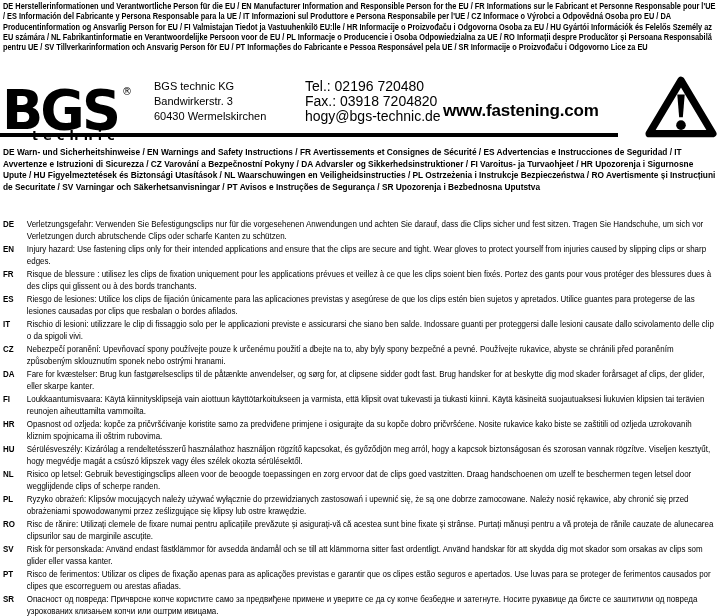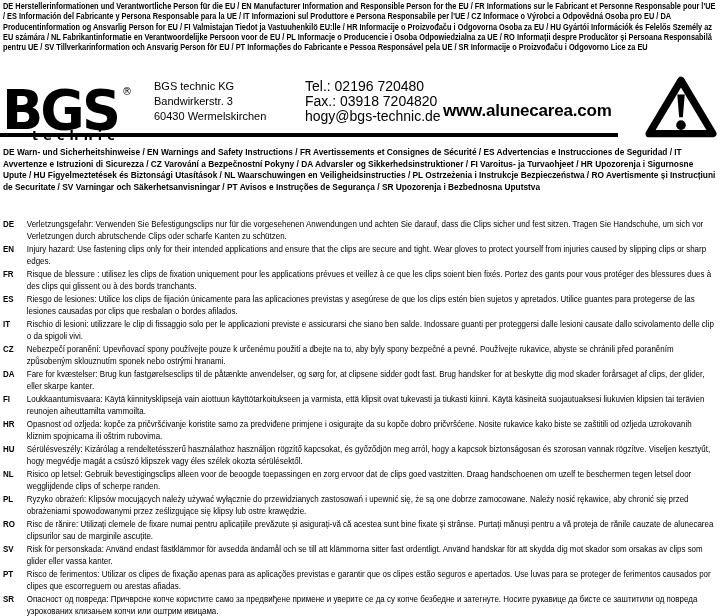--- a/index.html
+++ b/index.html
@@ -59,21 +59,21 @@
   <div>Bandwirkerstr. 3</div>
   <div>60430 Wermelskirchen</div>
 </div>
 
 <div class="contact-block">
   <div>Tel.: 02196 720480</div>
   <div>Fax.: 03918 7204820</div>
   <div>hogy@bgs-technic.de</div>
 </div>
 
-<div class="website">www.alunecarea.com</div>
+<div class="website">www.fastening.com</div>
 
 <div class="warn-triangle">
   <svg width="74" height="64" viewBox="0 0 100 86">
     <path d="M50 7 L93 79 L7 79 Z" fill="none" stroke="#000" stroke-width="10" stroke-linejoin="round"></path>
     <path d="M45 26 L55 26 L52.5 57 L47.5 57 Z" fill="#000"></path>
     <circle cx="50" cy="67.5" r="6.5" fill="#000"></circle>
   </svg>
 </div>
 
 <div class="rule"></div>

